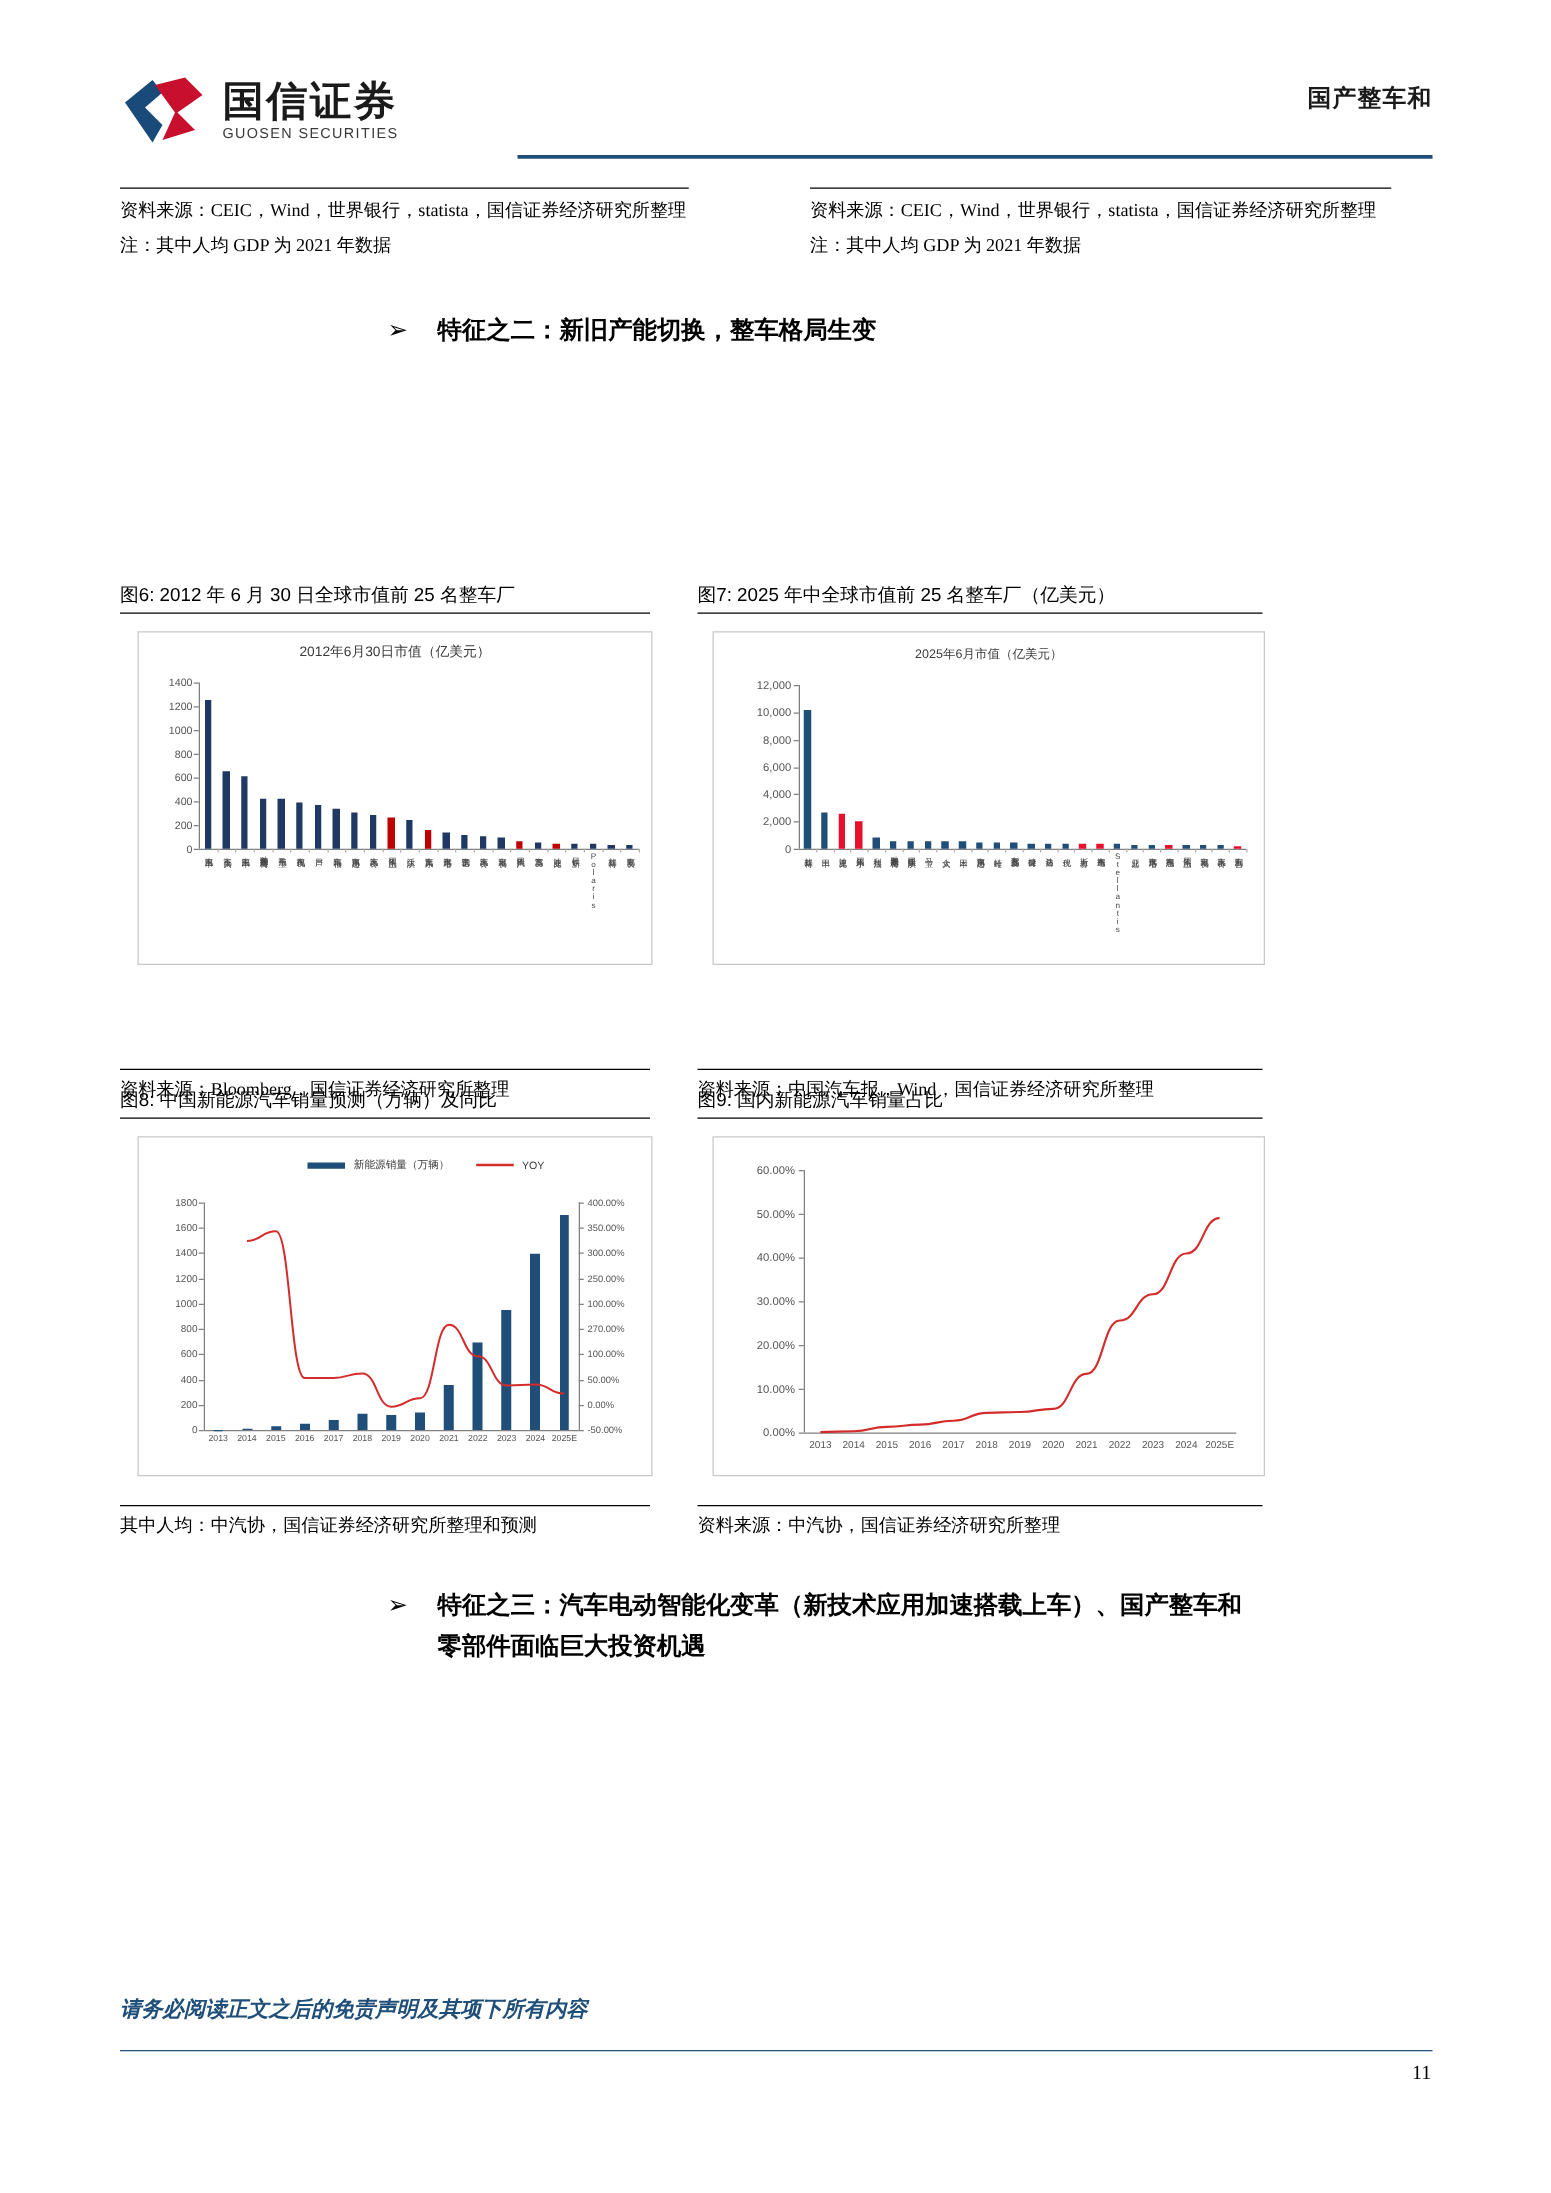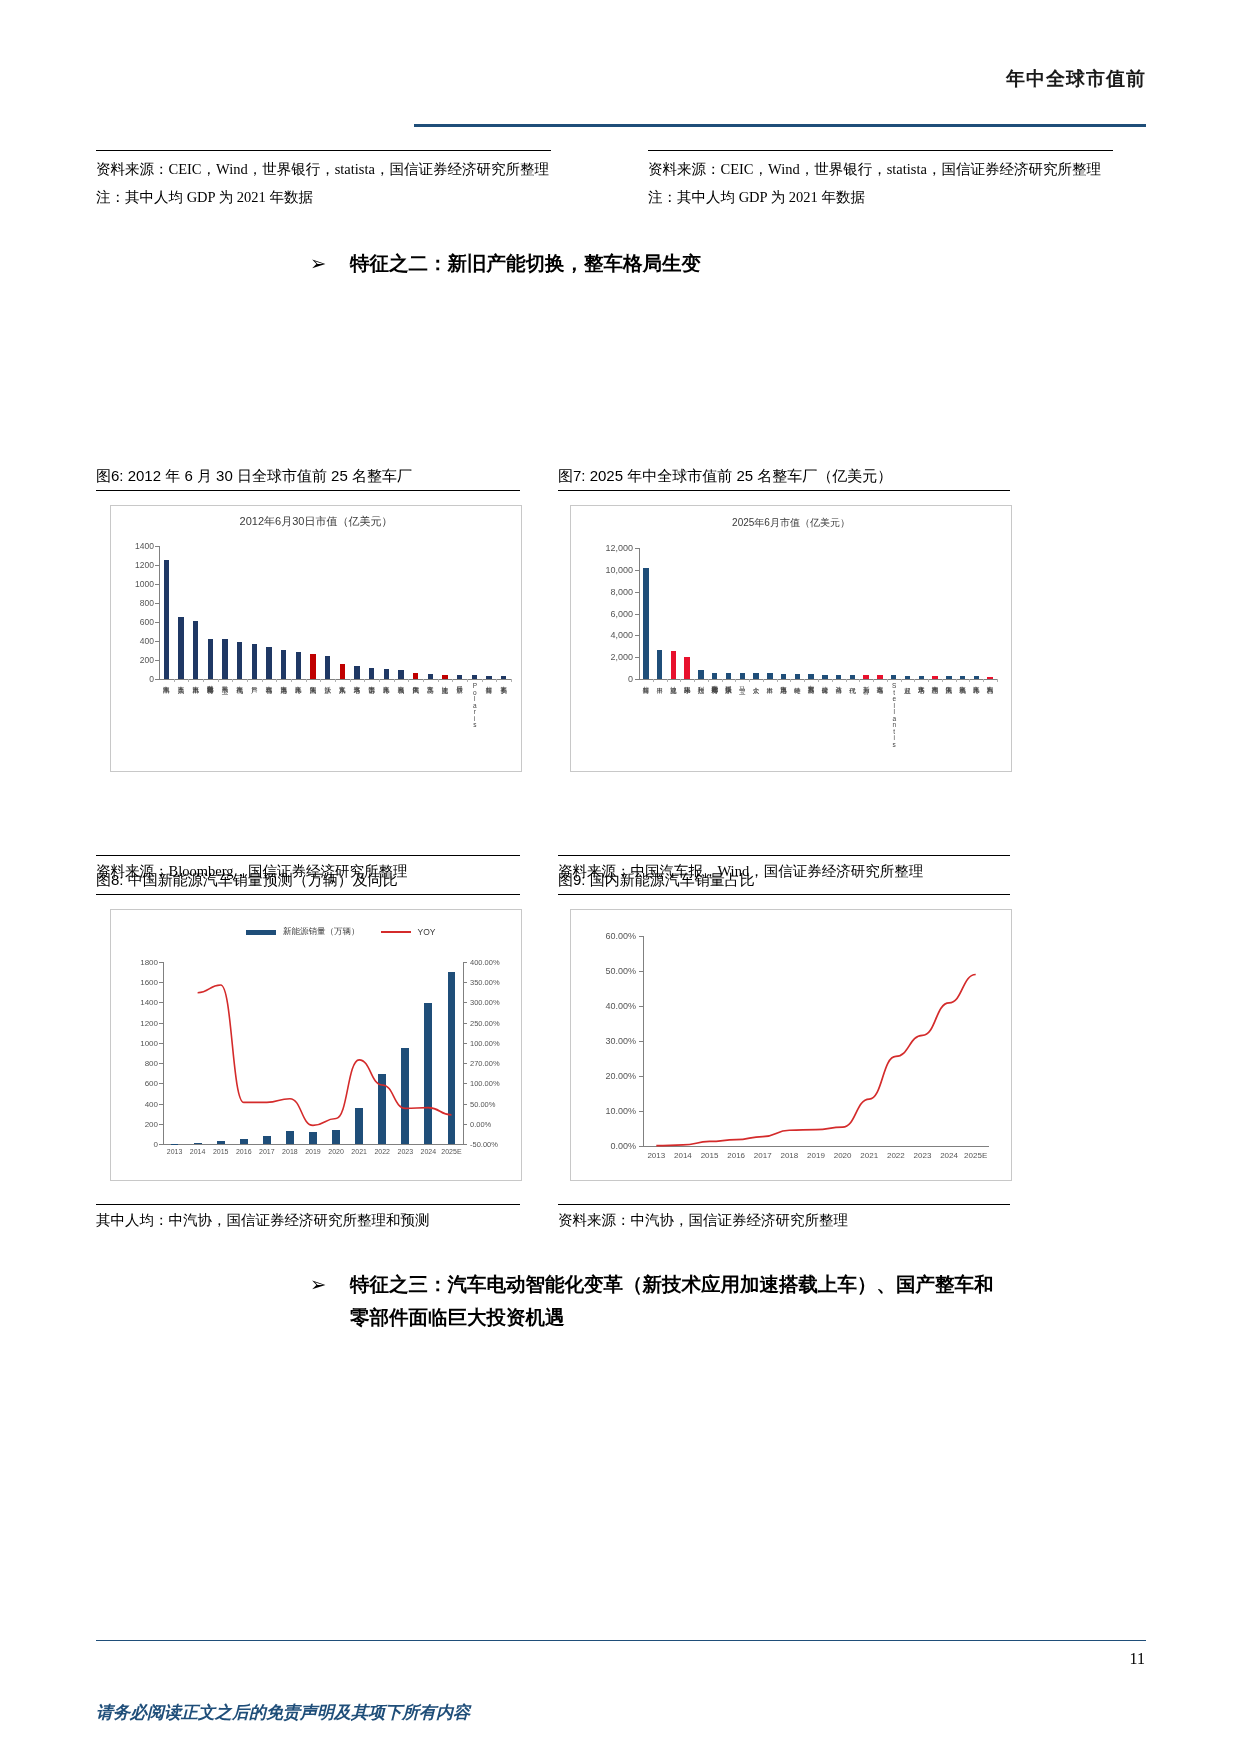--- a/index.html
+++ b/index.html
@@ -58,30 +58,42 @@
   .vlabel{position:absolute;writing-mode:vertical-rl;text-orientation:upright;
       font-family:"Liberation Sans","DejaVu Sans",sans-serif;color:#444;white-space:nowrap;
       line-height:1;letter-spacing:-0.5px;}
   .legend{position:absolute;display:flex;align-items:center;gap:7px;
       font-family:"Liberation Sans","DejaVu Sans",sans-serif;color:#3a3a3a;}
   .lg-bar{width:30px;height:5px;display:inline-block;}
   .lg-line{width:30px;height:2px;display:inline-block;}
 
   
   .ftr-rule{position:absolute;left:96px;top:1640px;width:1050px;height:1px;background:#1f4e79;}
-  .ftr-l{position:absolute;left:96px;top:1701px;font-weight:bold;font-style:italic;font-size:17px;color:#1f4e79;}
+  .ftr-l{position:absolute;left:96px;top:1596px;font-weight:bold;font-style:italic;font-size:17px;color:#1f4e79;}
   .ftr-r{position:absolute;right:96px;top:1650px;font-size:16px;color:#000;}
 </style>
 </head>
 <body>
 
 <div class="page">
 
   <div class="hdr">
-    <div class="hdr-right">年中全球市值前</div>
+    <div class="logo-wrap">
+      <div class="logo-mark">
+        <svg width="72" height="58" viewBox="0 0 72 58">
+          <path d="M4 22 L26 4 L34 14 L20 26 L34 40 L26 54 Z" fill="#1a4a7a"></path>
+          <path d="M28 8 L52 2 L66 16 L46 30 L60 44 L34 52 L44 30 Z" fill="#c8102e"></path>
+        </svg>
+      </div>
+      <div class="logo-text">
+        <span class="logo-cn">国信证券</span>
+        <span class="logo-en">GUOSEN SECURITIES</span>
+      </div>
+    </div>
+    <div class="hdr-right">国产整车和</div>
     <div class="hdr-rule"></div>
   </div>
 
   <div class="srcrow">
     <div class="srcbox l">
       <div class="src-line"></div>
       <div class="src-t">资料来源：CEIC，Wind，世界银行，statista，国信证券经济研究所整理</div>
       <div class="src-t" style="margin-top:6px;">注：其中人均 GDP 为 2021 年数据</div>
     </div>
     <div class="srcbox r">

